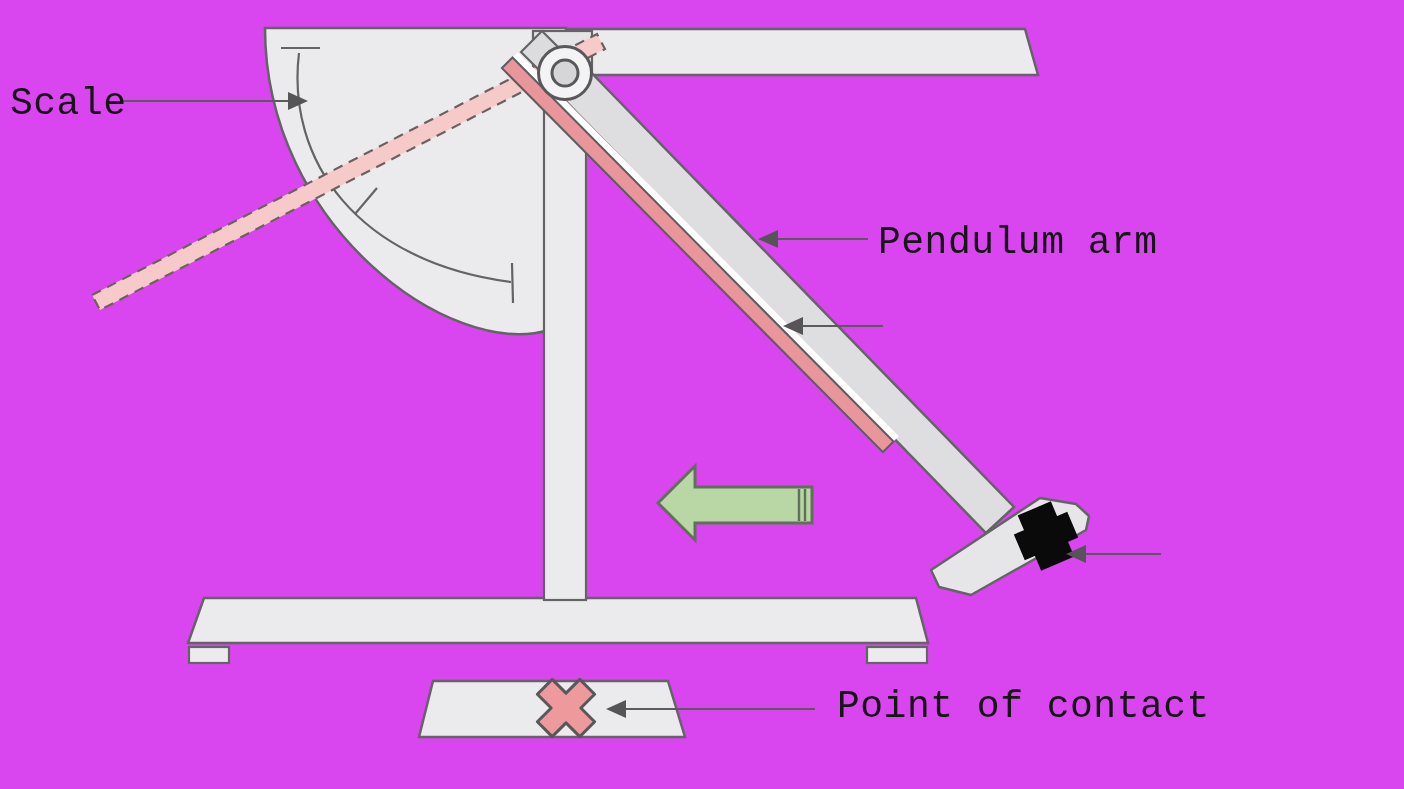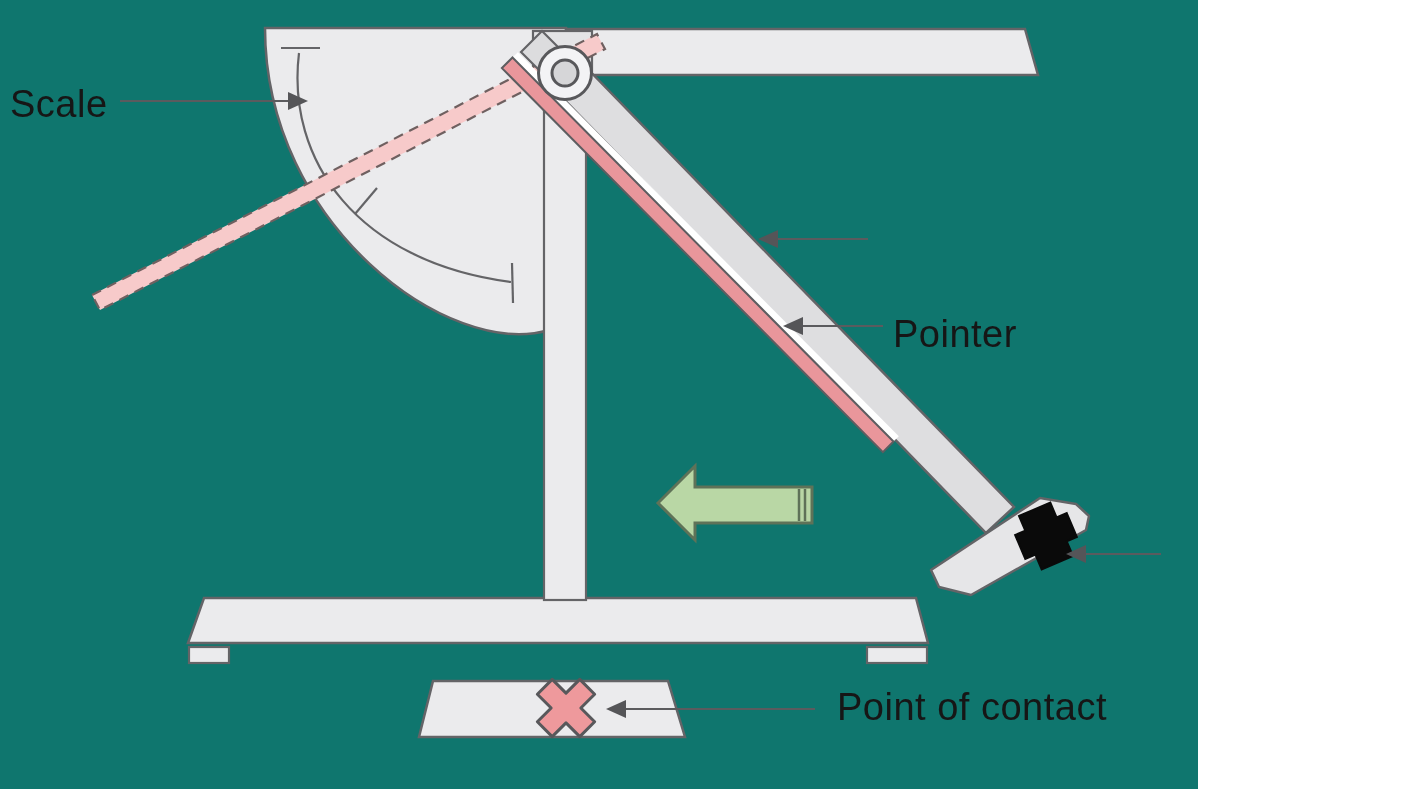--- a/index.html
+++ b/index.html
@@ -1,20 +1,20 @@
 <!DOCTYPE html>
 <html><head>
 <meta charset="utf-8">
 <style>
   html,body{margin:0;padding:0;background:#ffffff;}
   #stage{
     position:relative;
-    width:1198px;height:789px;
-    background:#0f766e;
-    font-family:Liberation Sans, sans-serif;
+    width:1404px;height:789px;
+    background:#d946ef;
+    font-family:Liberation Mono, monospace;
     overflow:hidden;
   }
   #diagram-svg{position:absolute;left:0;top:0;}
   .lbl{
     position:absolute;
     font-size:38px;
     line-height:1.32;
     color:#161616;
     white-space:nowrap;
     letter-spacing:0.5px;
@@ -85,21 +85,21 @@
       <polygon points="308,101 288,92 288,110"></polygon>
       <polygon points="758,239 778,230 778,248"></polygon>
       <polygon points="783,326 803,317 803,335"></polygon>
       <polygon points="1066,554 1086,545 1086,563"></polygon>
       <polygon points="606,709 626,700 626,718"></polygon>
     </g>
   </svg>
 
   <div class="lbl" style="left:10px;top:79px;">Scale</div>
 
+  <div class="lbl" style="left:878px;top:218px;">Pendulum arm</div>
 
-  <div class="lbl" style="left:893px;top:309px;">Pointer</div>
 
 
   <div class="lbl" style="left:837px;top:682px;">
     <div>Point of contact</div>
   </div>
 
 </div>
 
 </body></html>

